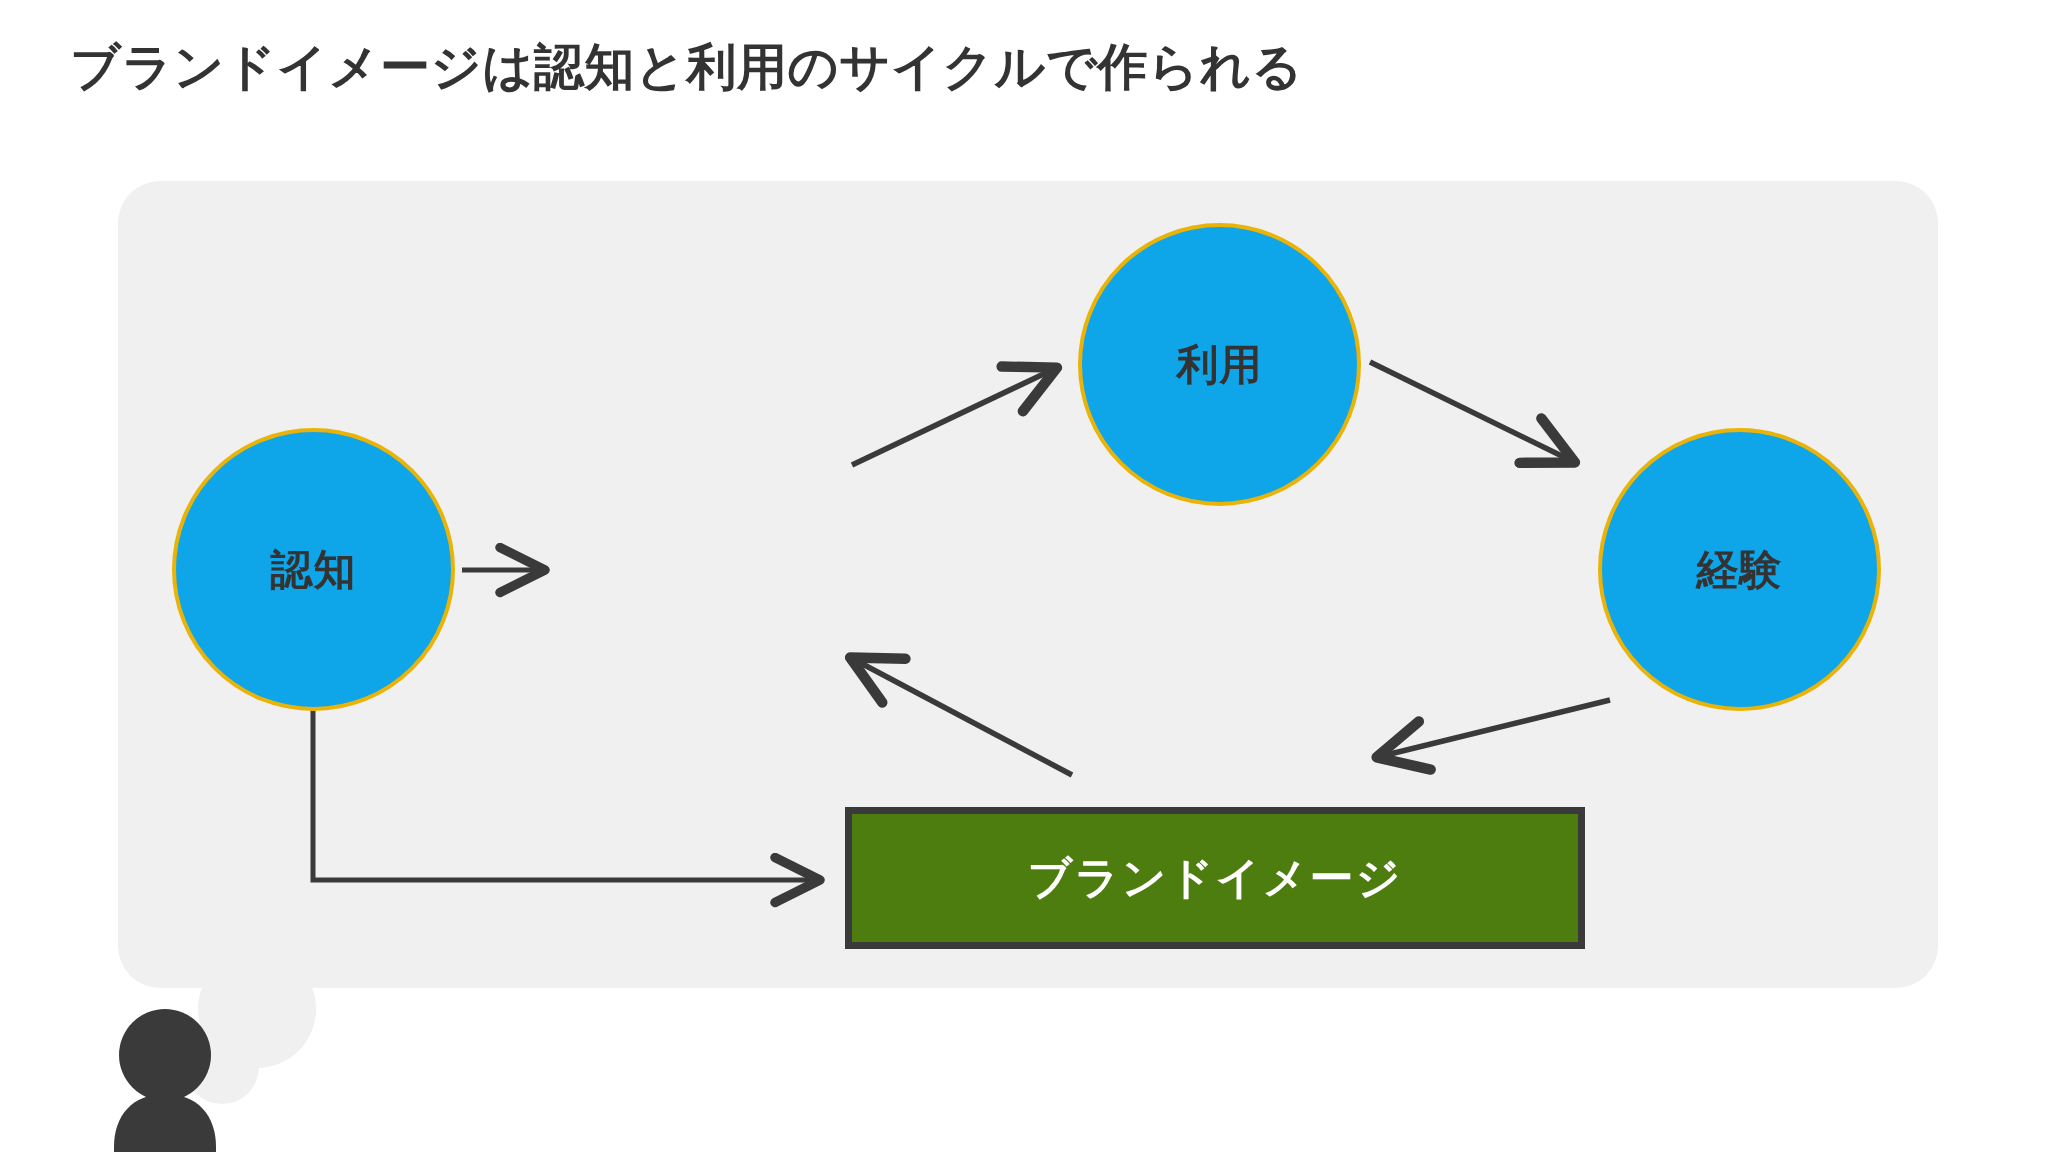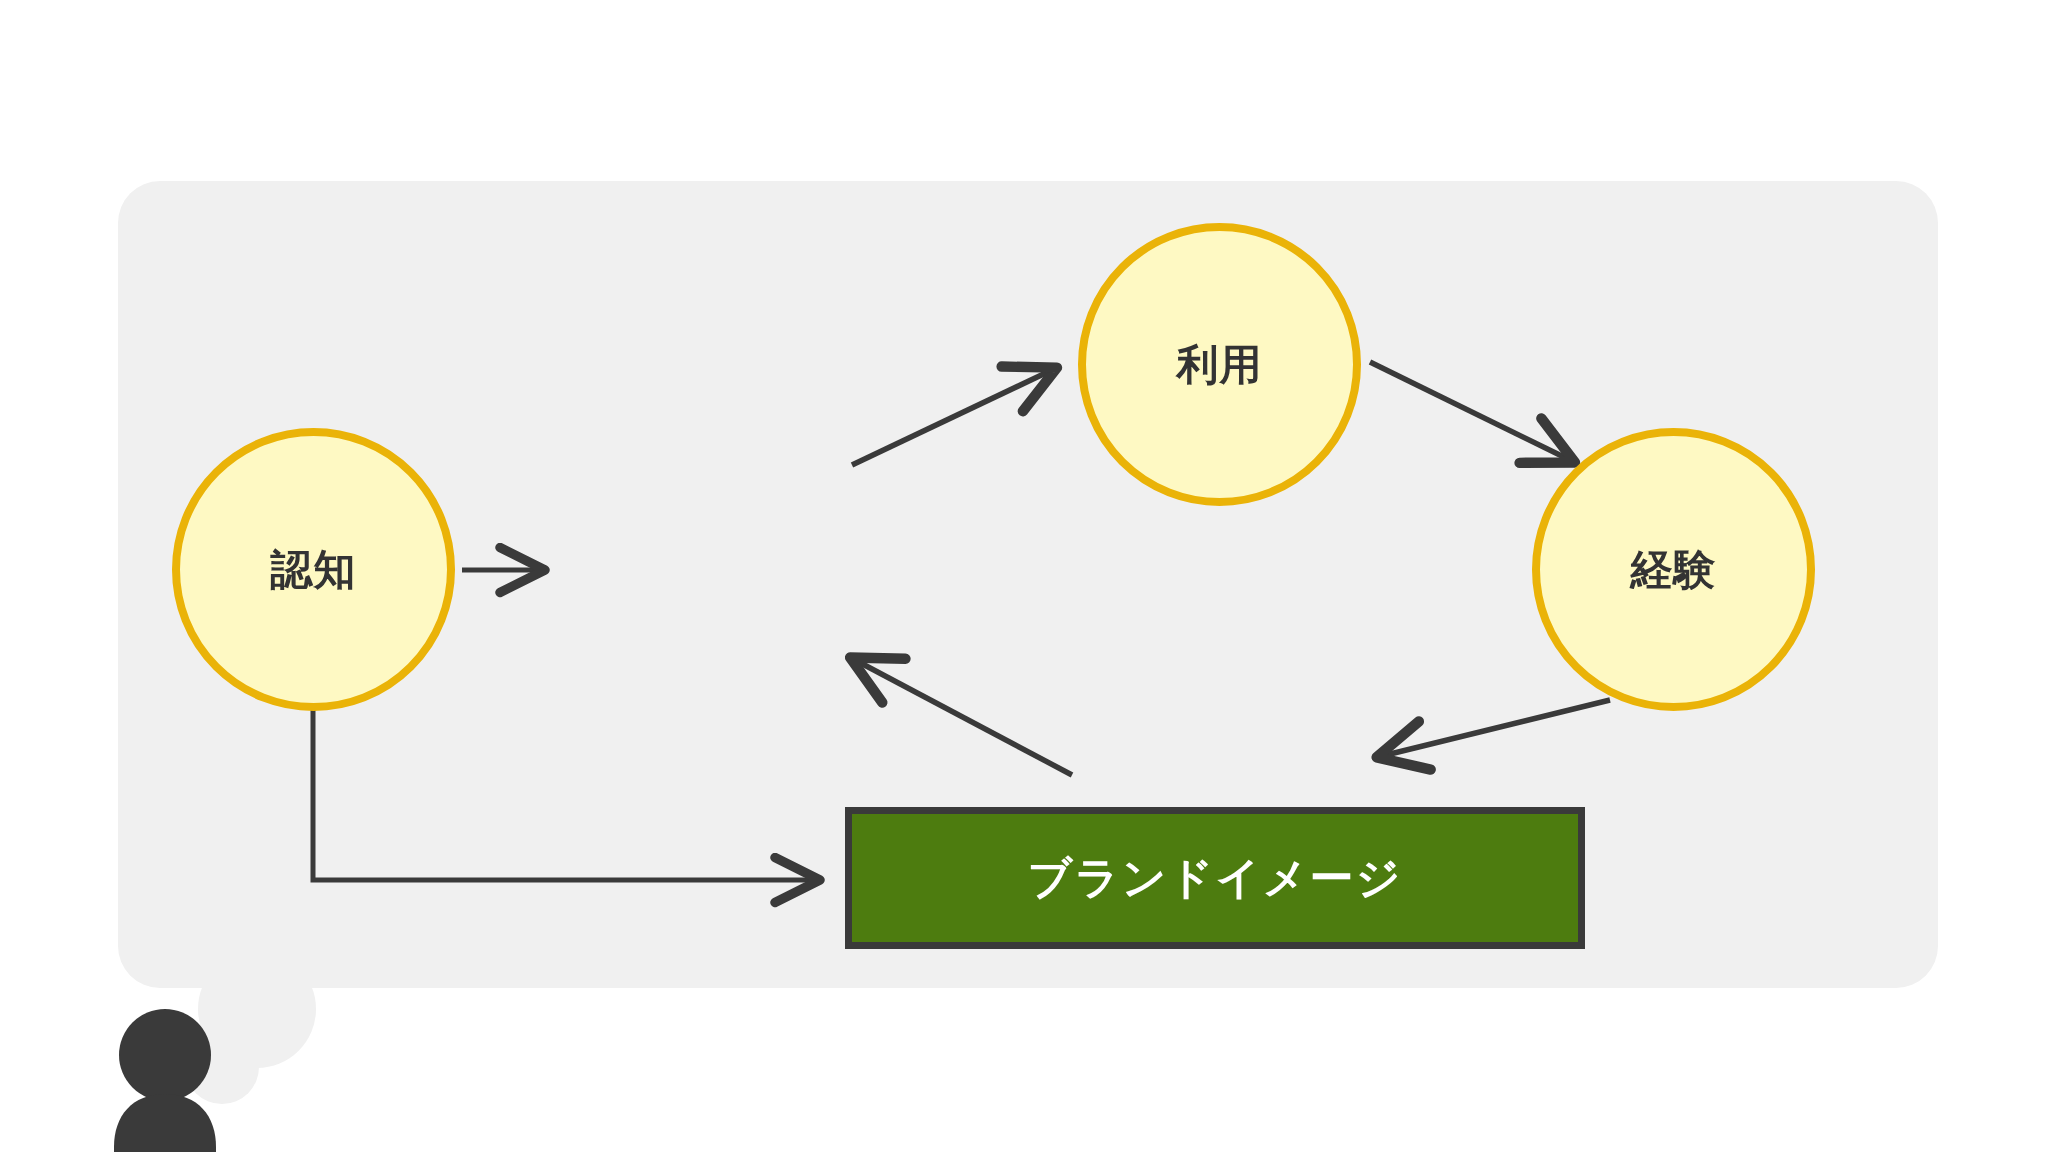--- a/index.html
+++ b/index.html
@@ -67,40 +67,40 @@
     position: absolute;
     left: 108px;
     top: 1008px;
     width: 114px;
     height: 144px;
   }
 
   
   .node-circle {
     position: absolute;
-    background: #fef9c3;
-    border: 8px solid #eab308;
+    background: #0ea5e9;
+    border: 4px solid #eab308;
     border-radius: 50%;
     box-sizing: border-box;
     display: flex;
     align-items: center;
     justify-content: center;
   }
   .node-label {
     font-size: 42px;
     font-weight: bold;
     color: #333333;
     letter-spacing: 1px;
     line-height: 1;
   }
 
   #node-ninchi   { left: 172px;  top: 428px; width: 283px; height: 283px; text-align: center; }
   #node-kitai    { left: 552px;  top: 428px; width: 283px; height: 283px; }
   #node-riyou    { left: 1078px; top: 223px; width: 283px; height: 283px; }
-  #node-keiken   { left: 1532px; top: 428px; width: 283px; height: 283px; font-family: Liberation Serif, serif; }
+  #node-keiken   { left: 1598px; top: 428px; width: 283px; height: 283px; font-family: Liberation Serif, serif; }
 
   
   #brand-box {
     position: absolute;
     left: 845px;
     top: 807px;
     width: 740px;
     height: 142px;
     background: #4d7c0f;
     border: 7px solid #3a3a3a;
@@ -124,20 +124,21 @@
     width: 2048px;
     height: 1152px;
     pointer-events: none;
   }
 </style>
 </head>
 <body>
 
 <div id="slide">
 
+  <div id="slide-title">ブランドイメージは認知と利用のサイクルで作られる</div>
 
   <div id="bubble-panel"></div>
   <div class="bubble-dot" id="bubble-dot-large"></div>
   <div class="bubble-dot" id="bubble-dot-small"></div>
 
   <svg id="person-icon" viewBox="0 0 114 144">
     <circle cx="57" cy="47" r="46" fill="#3a3a3a"></circle>
     <path d="M57 86 C24 86 6 108 6 139 L6 144 L108 144 L108 139 C108 108 90 86 57 86 Z" fill="#3a3a3a"></path>
   </svg>
 

